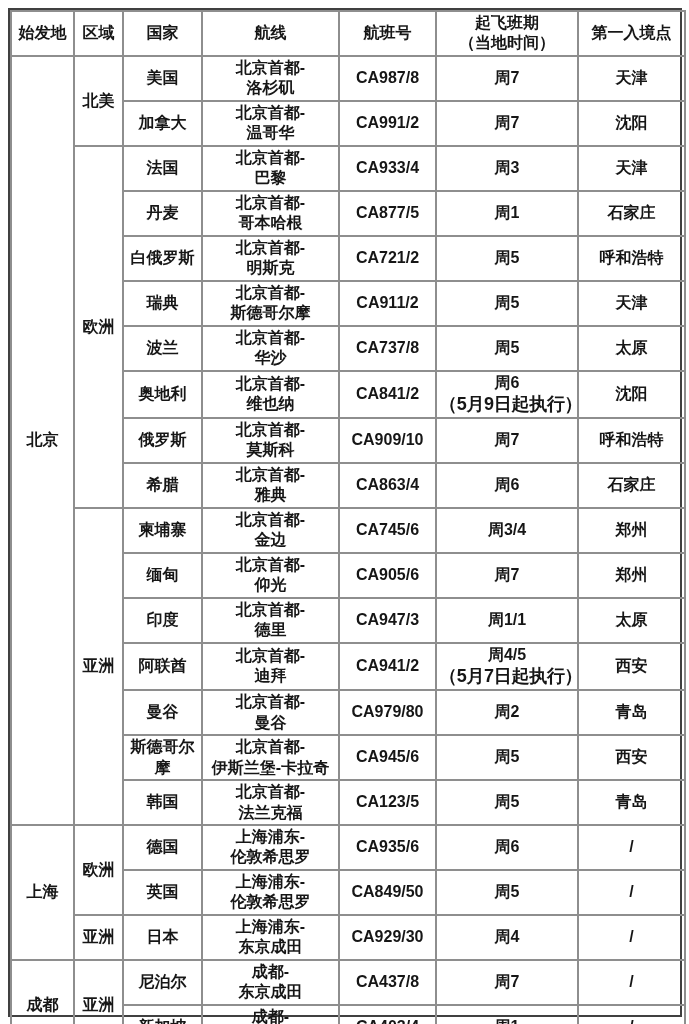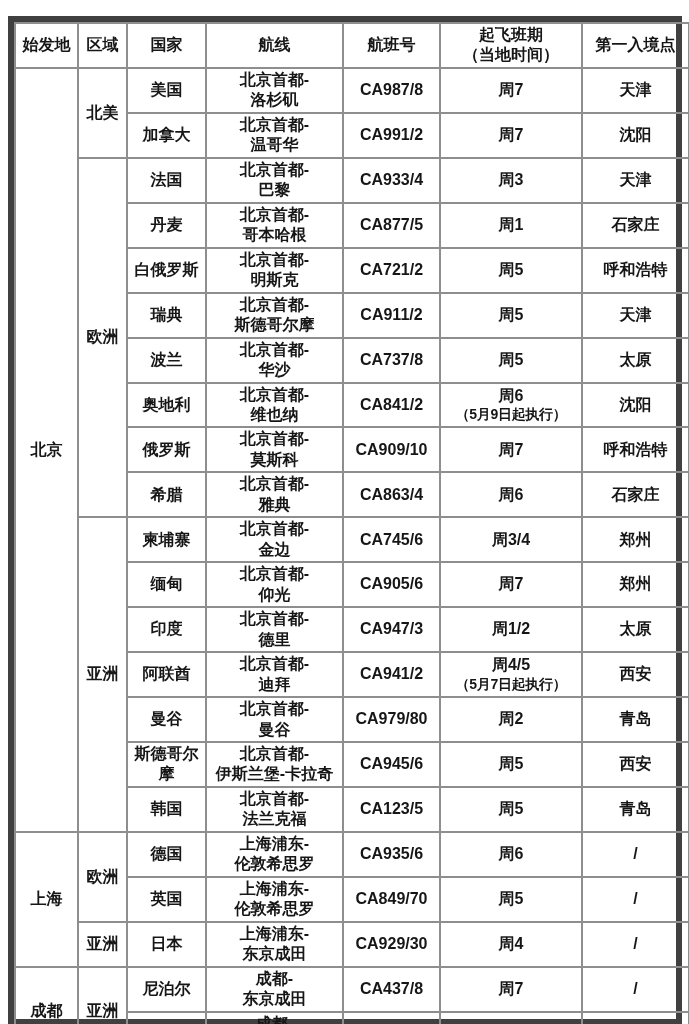--- a/index.html
+++ b/index.html
@@ -6,43 +6,42 @@
   html, body { margin: 0; padding: 0; }
   body {
     width: 689px; height: 1024px;
     background: #ffffff;
     overflow: hidden;
     font-family: "Liberation Sans", "DejaVu Sans", sans-serif;
   }
   .page { width: 689px; height: 1024px; padding: 8px 7px 7px 8px; }
   .table-frame {
     width: 674px; height: 1009px;
-    border: 6px solid #404040;
-    margin-top: 8px;
+    border: 2px solid #404040;
   }
   table.flight-table {
     width: 100%; height: 100%;
     border-collapse: collapse;
     table-layout: fixed;
     color: #161616;
     font-weight: 700;
   }
   th, td {
     border: 2px solid #8e8e8e;
     text-align: center;
     vertical-align: middle;
     padding: 1px 2px;
     font-size: 16px;
     line-height: 1.28;
     overflow: hidden;
   }
   thead tr { height: 42px; }
   th { font-weight: 700; }
   .note {
-    font-size: 14px;
+    font-size: 18px;
     white-space: nowrap;
     letter-spacing: -0.3px;
   }
 </style>
 </head>
 <body>
 
 <div class="page">
   <div class="table-frame">
     <table class="flight-table">
@@ -304,21 +303,21 @@
               <div>印度</div>
             </td>
             <td>
               <div>北京首都-</div>
               <div>德里</div>
             </td>
             <td>
               <div>CA947/3</div>
             </td>
             <td>
-              <div>周1/2</div>
+              <div>周1/1</div>
             </td>
             <td>
               <div>太原</div>
             </td>
           </tr>
           <tr>
             <td>
               <div>阿联酋</div>
             </td>
             <td>
@@ -416,21 +415,21 @@
           </tr>
           <tr>
             <td>
               <div>英国</div>
             </td>
             <td>
               <div>上海浦东-</div>
               <div>伦敦希思罗</div>
             </td>
             <td>
-              <div>CA849/70</div>
+              <div>CA849/50</div>
             </td>
             <td>
               <div>周5</div>
             </td>
             <td>
               <div>/</div>
             </td>
           </tr>
           <tr>
             <td rowspan="1">

